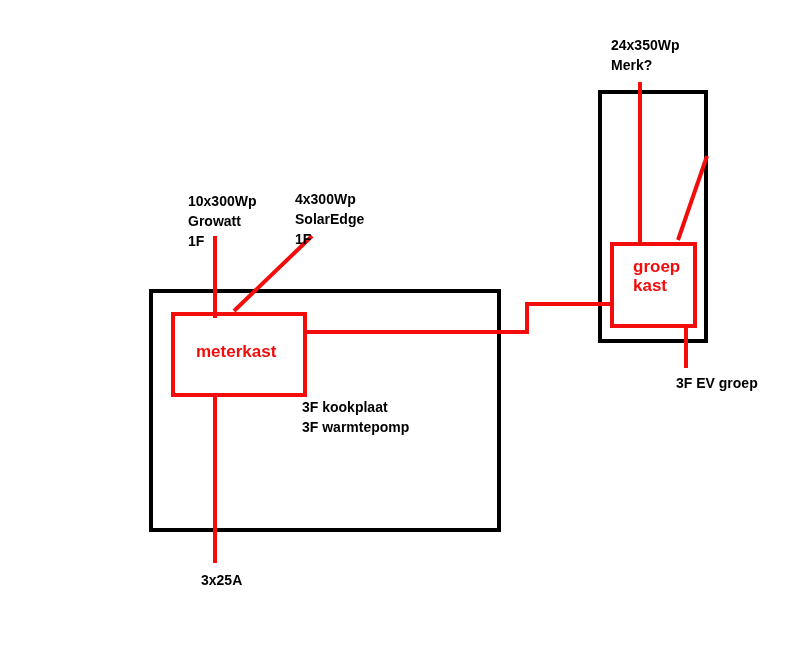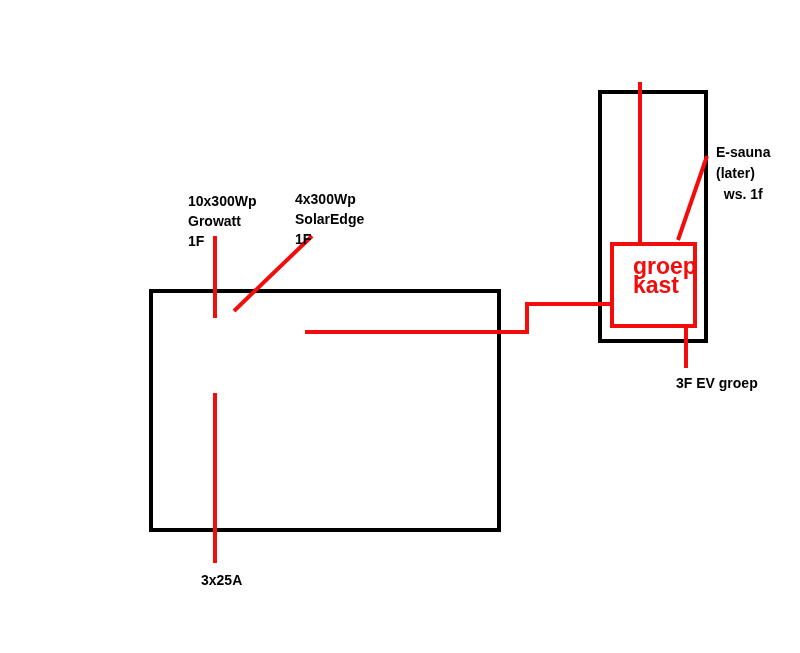--- a/index.html
+++ b/index.html
@@ -31,21 +31,21 @@
     border: 4px solid var(--wire, #f20c0c);
     box-sizing: border-box;
     background: transparent;
     z-index: 2;
   }
   .meterkast { left: 171px; top: 312px; width: 136px; height: 85px; }
   .groepkast { left: 610px; top: 242px; width: 87px;  height: 86px; }
   .node-label {
     position: absolute;
     font-weight: bold;
-    font-size: 23px;
+    font-size: 17px;
     line-height: 19px;
     color: var(--wire, #f20c0c);
     white-space: pre;
   }
   .meterkast .node-label { left: 21px; top: 26px; }
   .groepkast .node-label { left: 19px; top: 11px; }
   .label {
     position: absolute;
     font-weight: bold;
     font-size: 14px;
@@ -73,37 +73,41 @@
       <polyline points="215,393 215,563" fill="none" stroke="#f20c0c" stroke-width="4" stroke-linejoin="miter"></polyline>
       <polyline points="305,332 527,332 527,304 613,304" fill="none" stroke="#f20c0c" stroke-width="4" stroke-linejoin="miter"></polyline>
       <polyline points="640,82 640,245" fill="none" stroke="#f20c0c" stroke-width="4" stroke-linejoin="miter"></polyline>
       <polyline points="707,156 678,240" fill="none" stroke="#f20c0c" stroke-width="4" stroke-linejoin="miter"></polyline>
       <polyline points="686,324 686,368" fill="none" stroke="#f20c0c" stroke-width="4" stroke-linejoin="miter"></polyline>
     </svg>
 
   <div class="outline house"></div>
   <div class="outline shed"></div>
 
+  <div class="node meterkast">
+    <span class="node-label">meterkast</span>
+  </div>
 
   <div class="node groepkast">
     <span class="node-label">groep
 kast</span>
   </div>
 
   <div class="label pv-growatt">10x300Wp
 Growatt
 1F</div>
 
   <div class="label pv-solaredge">4x300Wp
 SolarEdge
 1F</div>
 
+  <div class="label pv-24x350">24x350Wp
+Merk?</div>
 
-  <div class="label e-sauna">E-sauna
-(later)
-  ws. 1f</div>
 
+  <div class="label loads">3F kookplaat
+3F warmtepomp</div>
 
   <div class="label main-fuse">3x25A</div>
 
   <div class="label ev-lader">3F EV groep</div>
 
 </div>
 
 </body></html>

